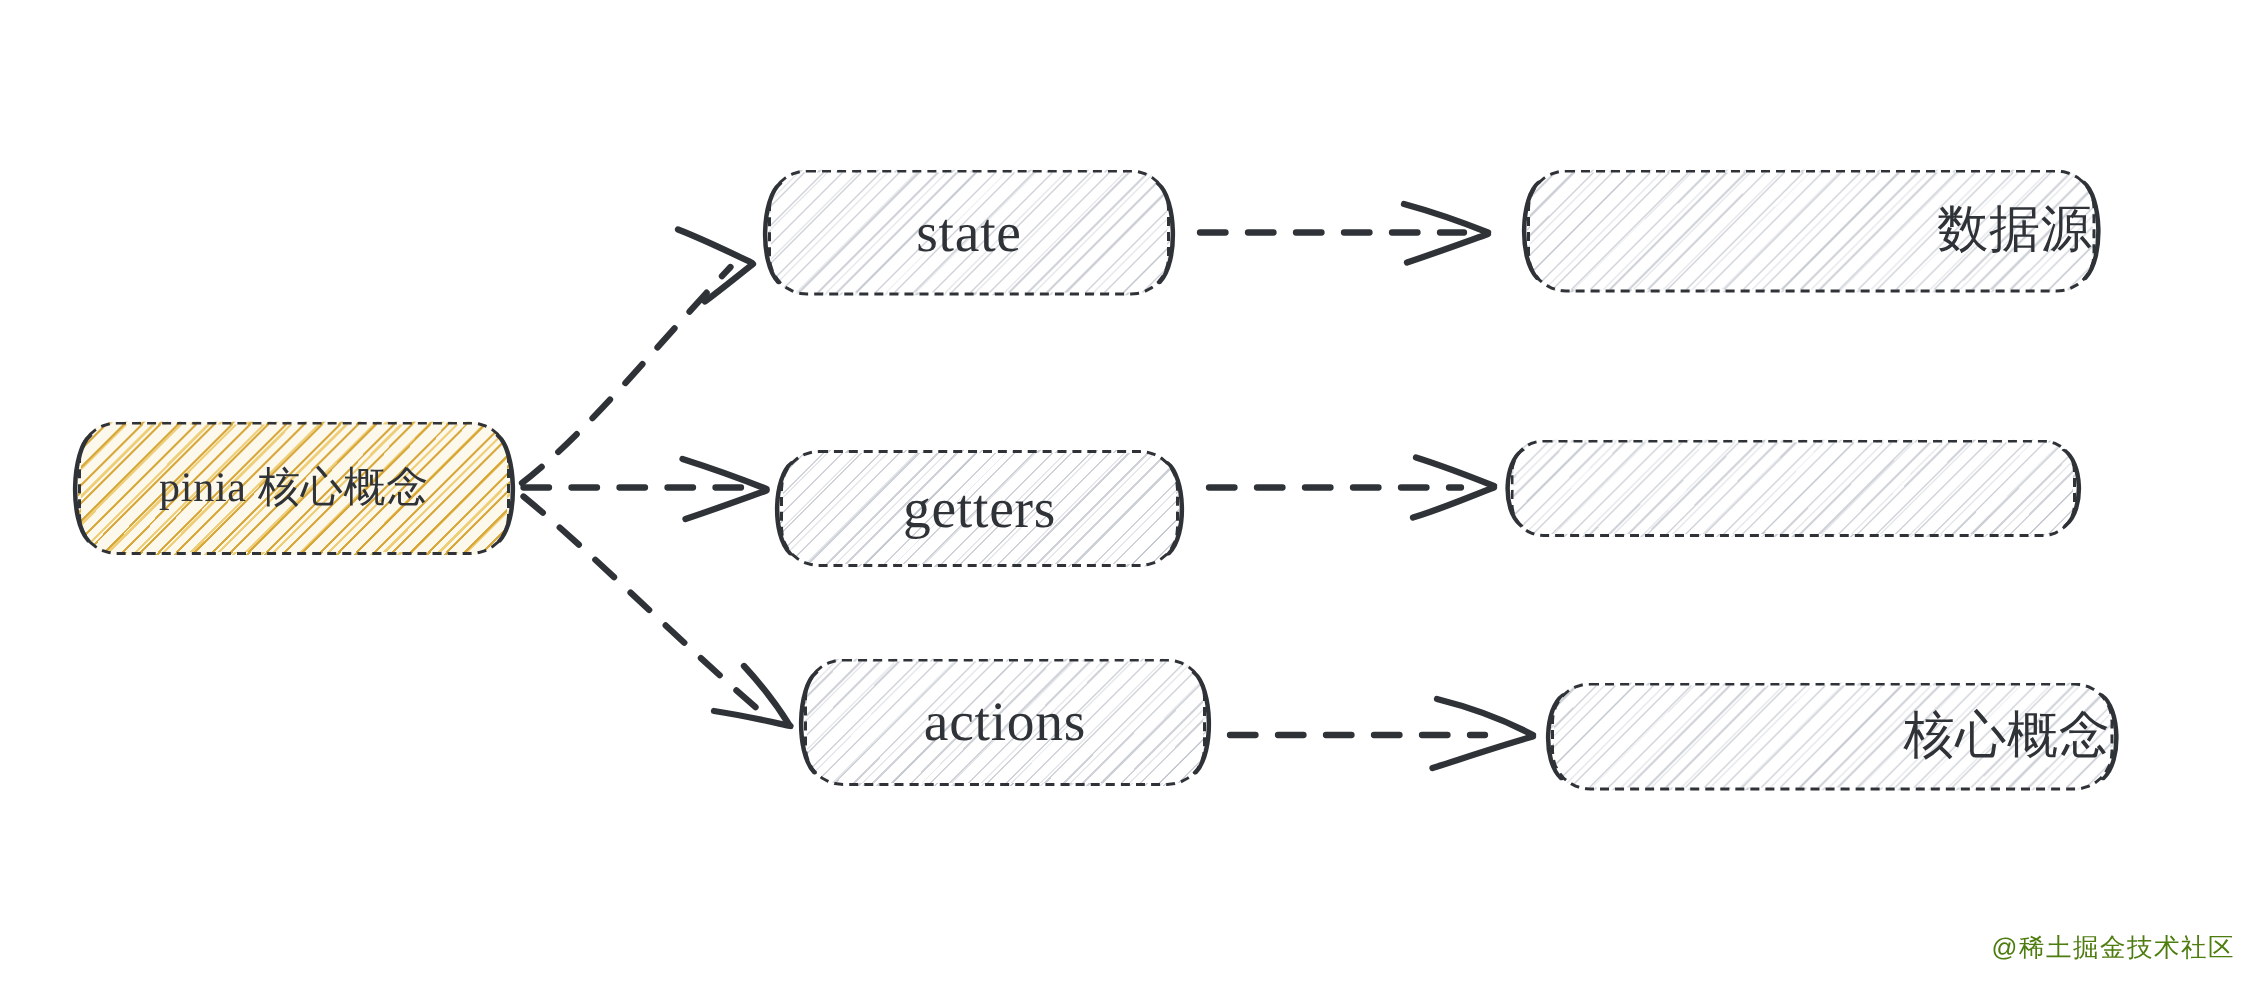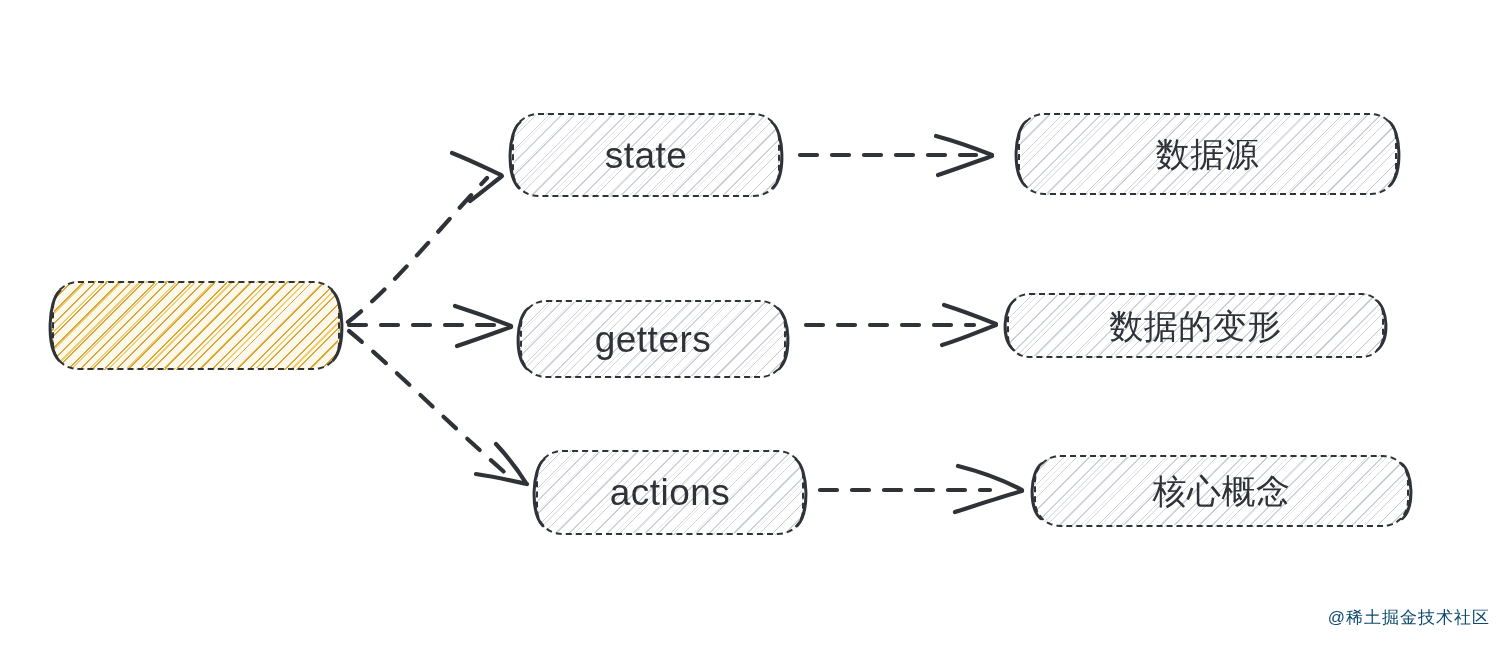--- a/index.html
+++ b/index.html
@@ -21,20 +21,21 @@
     position: absolute;
     box-sizing: border-box;
     display: flex;
     align-items: center;
     justify-content: center;
     border: 2.6px dashed #2f3338;
     border-radius: 26px;
     color: #2f3338;
     letter-spacing: 0.5px;
     user-select: none;
+    font-family: Liberation Serif, serif;
   }
   .node .label {
     position: relative;
     z-index: 3;
     line-height: 1;
     white-space: nowrap;
   }
   
   .node.hatch-grey {
     background-image:
@@ -98,28 +99,28 @@
     position: absolute;
     inset: 0;
     width: 1512px;
     height: 657px;
     z-index: 1;
     pointer-events: none;
   }
   .watermark {
     position: absolute;
     right: 22px;
-    bottom: 28px;
+    bottom: 14px;
     font-size: 17px;
-    color: #0c4a6e;
+    color: #4d7c0f;
     letter-spacing: 1px;
     white-space: nowrap;
   }
   .txt-en { font-size: 37px; }
-  .txt-cn { font-size: 34px; }
+  .txt-cn { font-size: 34px; justify-content: flex-end; }
   .txt-root { font-size: 28px; }
 </style>
 </head>
 <body>
 
 <div id="canvas">
 
   <svg id="edges" viewBox="0 0 1512 657" xmlns="http://www.w3.org/2000/svg">
     <g fill="none" stroke="#2f3338" stroke-width="4.2" stroke-linecap="round" stroke-linejoin="round">
 
@@ -165,20 +166,21 @@
     <span class="bracket left">
       <svg viewBox="0 0 20 100" preserveAspectRatio="none">
         <path d="M 17 2 C 5 16, 3 78, 16 98" fill="none" stroke="#2f3338" stroke-width="3" stroke-linecap="round"></path>
       </svg>
     </span>
     <span class="bracket right">
       <svg viewBox="0 0 20 100" preserveAspectRatio="none">
         <path d="M 3 2 C 15 16, 17 78, 4 98" fill="none" stroke="#2f3338" stroke-width="3" stroke-linecap="round"></path>
       </svg>
     </span>
+    <span class="label">pinia 核心概念</span>
   </div>
 
   <div class="node hatch-grey txt-en" style="left:512px; top:113px; width:268px; height:84px;">
     <span class="bracket left">
       <svg viewBox="0 0 20 100" preserveAspectRatio="none">
         <path d="M 17 2 C 5 16, 3 78, 16 98" fill="none" stroke="#2f3338" stroke-width="3" stroke-linecap="round"></path>
       </svg>
     </span>
     <span class="bracket right">
       <svg viewBox="0 0 20 100" preserveAspectRatio="none">
@@ -220,24 +222,23 @@
     <span class="bracket left">
       <svg viewBox="0 0 20 100" preserveAspectRatio="none">
         <path d="M 17 2 C 5 16, 3 78, 16 98" fill="none" stroke="#2f3338" stroke-width="3" stroke-linecap="round"></path>
       </svg>
     </span>
     <span class="bracket right">
       <svg viewBox="0 0 20 100" preserveAspectRatio="none">
         <path d="M 3 2 C 15 16, 17 78, 4 98" fill="none" stroke="#2f3338" stroke-width="3" stroke-linecap="round"></path>
       </svg>
     </span>
-    <span class="label">数据的变形</span>
-  </div>
-
-  <div class="node hatch-grey txt-en" style="left:536px; top:450px; width:268px; height:85px;">
+  </div>
+
+  <div class="node hatch-grey txt-en" style="left:536px; top:439px; width:268px; height:85px;">
     <span class="bracket left">
       <svg viewBox="0 0 20 100" preserveAspectRatio="none">
         <path d="M 17 2 C 5 16, 3 78, 16 98" fill="none" stroke="#2f3338" stroke-width="3" stroke-linecap="round"></path>
       </svg>
     </span>
     <span class="bracket right">
       <svg viewBox="0 0 20 100" preserveAspectRatio="none">
         <path d="M 3 2 C 15 16, 17 78, 4 98" fill="none" stroke="#2f3338" stroke-width="3" stroke-linecap="round"></path>
       </svg>
     </span>

